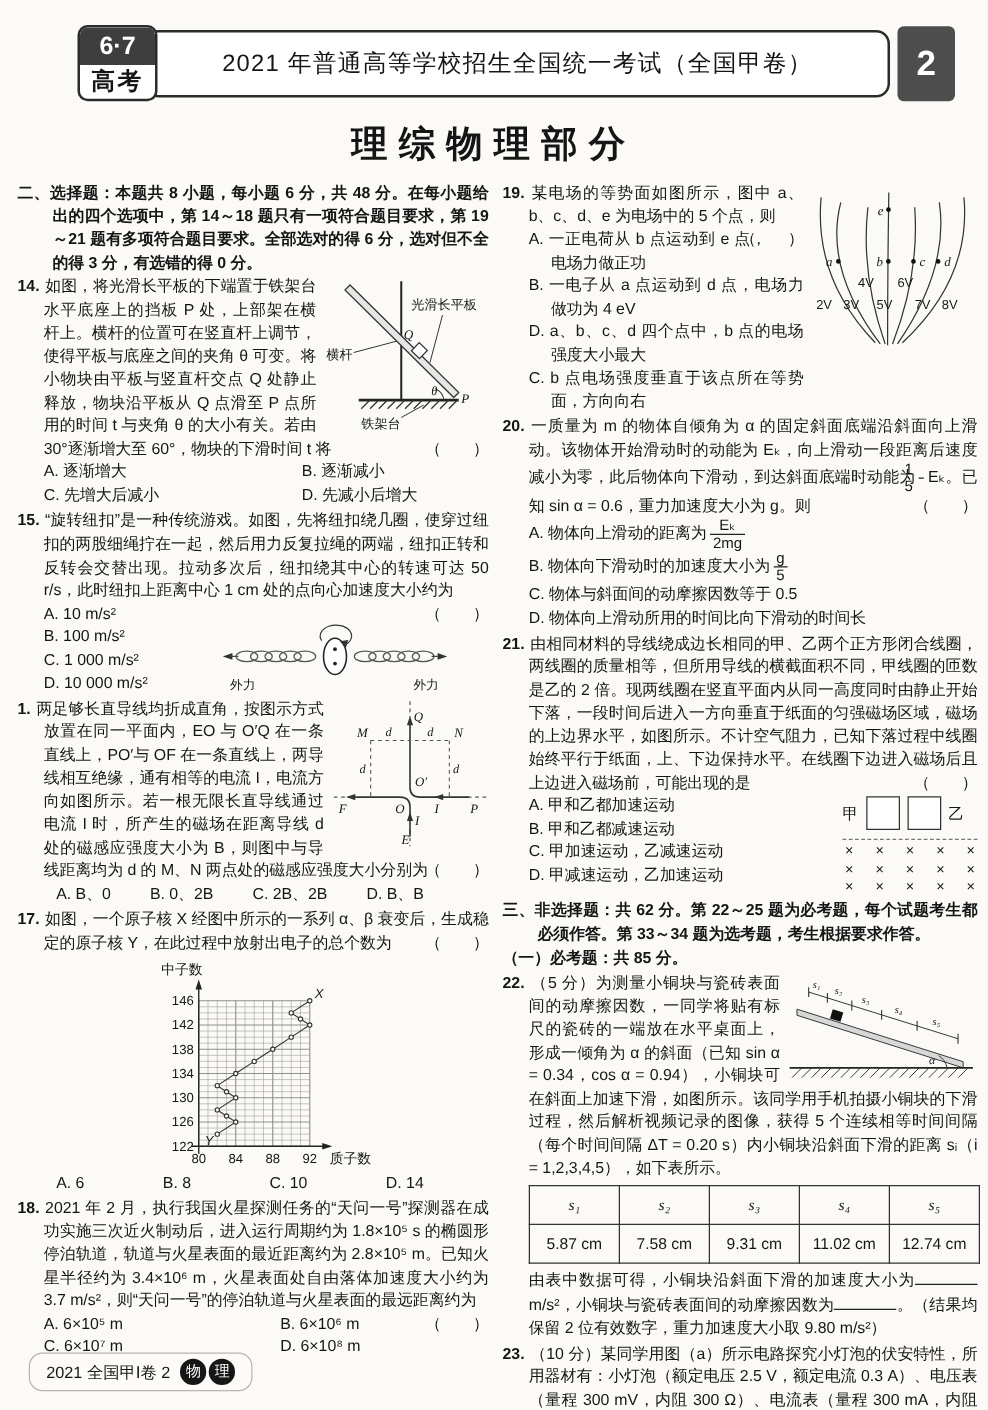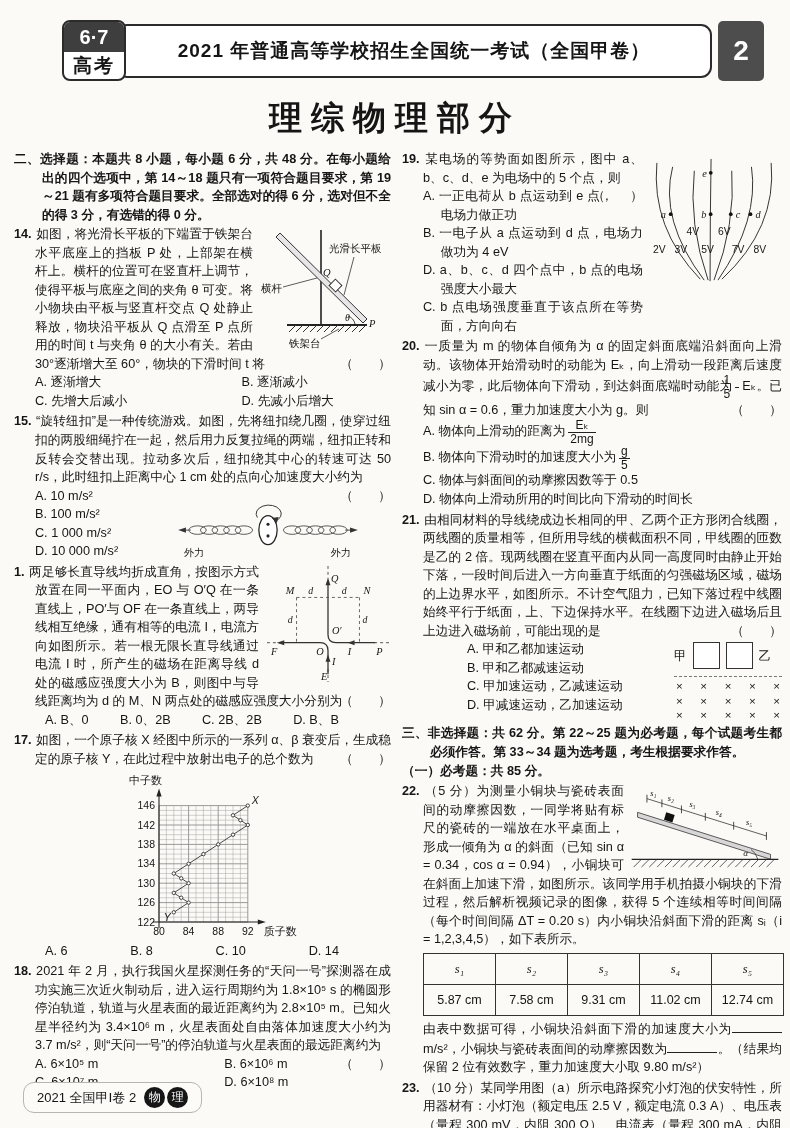--- a/index.html
+++ b/index.html
@@ -3,41 +3,41 @@
 <meta charset="utf-8">
 <style>
   html,body{margin:0;padding:0;}
   body{width:790px;height:1128px;background:#e9e7e3;font-family:"Liberation Sans","DejaVu Sans",sans-serif;}
   .paper{position:relative;width:790px;height:1128px;background:#fbfaf7;overflow:hidden;color:#151515;}
   
   .header{display:flex;align-items:center;margin:20px 26px 0 62px;}
   .logo{flex:0 0 auto;width:60px;border:2.5px solid #2b2b2b;border-radius:8px;overflow:hidden;background:#fff;position:relative;z-index:2;text-align:center;}
   .logo-top{background:#3e3e3e;color:#fff;font-weight:700;font-size:20px;line-height:30px;}
   .logo-bot{color:#161616;font-weight:700;font-size:19px;line-height:27px;letter-spacing:2px;}
-  .pill{flex:1;border:2.5px solid #2b2b2b;border-radius:11px;height:50px;margin-left:-10px;display:flex;align-items:center;justify-content:center;font-size:19px;font-weight:700;letter-spacing:1px;background:#fff;}
+  .pill{flex:1;border:2.5px solid #2b2b2b;border-radius:11px;height:50px;margin-left:-10px;display:flex;align-items:center;justify-content:center;font-size:19px;font-weight:400;letter-spacing:1px;background:#fff;}
   .badge2{width:46px;height:60px;margin-left:6px;background:#4d4d4d;color:#fff;border-radius:5px;display:flex;align-items:center;justify-content:center;font-size:28px;font-weight:700;}
-  .doc-title{text-align:center;font-size:33px;font-weight:700;letter-spacing:9px;margin-top:15px;}
+  .doc-title{text-align:center;font-size:29px;font-weight:700;letter-spacing:9px;margin-top:15px;}
   .subtitle{text-align:center;font-size:12.5px;margin-top:7px;}
   
   .columns{display:flex;gap:11px;padding:9px 8px 0 14px;}
   .col{width:380px;font-size:12.7px;line-height:1.46;text-align:justify;}
   .hang{font-weight:700;padding-left:2.2em;text-indent:-2.2em;margin-bottom:1px;}
   .sub-head{font-weight:700;margin-bottom:1px;}
   .q{padding-left:1.65em;margin-bottom:2px;}
   .stem{text-indent:-1.65em;}
   .qnum{font-weight:700;padding-right:.35em;}
   .bracket{float:right;}
   .opts2{display:grid;grid-template-columns:58% 42%;}
   .optrow{display:flex;justify-content:space-between;padding:0 52px 0 10px;}
   .opthang{padding-left:1.4em;text-indent:-1.4em;}
   .fr{float:right;margin:1px 0 2px 6px;}
   .center{display:block;margin:1px auto 0;}
   .q15row{display:flex;align-items:flex-end;gap:0;}
   .q15row .olist{flex:1;}
-  .q21row{display:flex;gap:4px;margin-left:44px;}
+  .q21row{display:flex;gap:4px;}
   .q21row .olist{flex:1;}
   
   .q21fig{width:108px;flex:0 0 auto;font-size:12.5px;margin-top:2px;}
   .q21fig .boxrow{display:flex;align-items:center;gap:6px;}
   .sqbox{width:25px;height:25px;border:1.4px solid #333;background:#fff;}
   .dashline{border-top:1.6px dashed #777;margin:7px 0 2px;}
   .cross-row{display:flex;justify-content:space-between;font-size:11.5px;line-height:1.25;padding:0 2px;}
   
   table.meas{border-collapse:collapse;margin:4px auto 3px;}
   table.meas td{border:1.4px solid #333;text-align:center;padding:6px 8px;min-width:55px;font-size:12.5px;}

